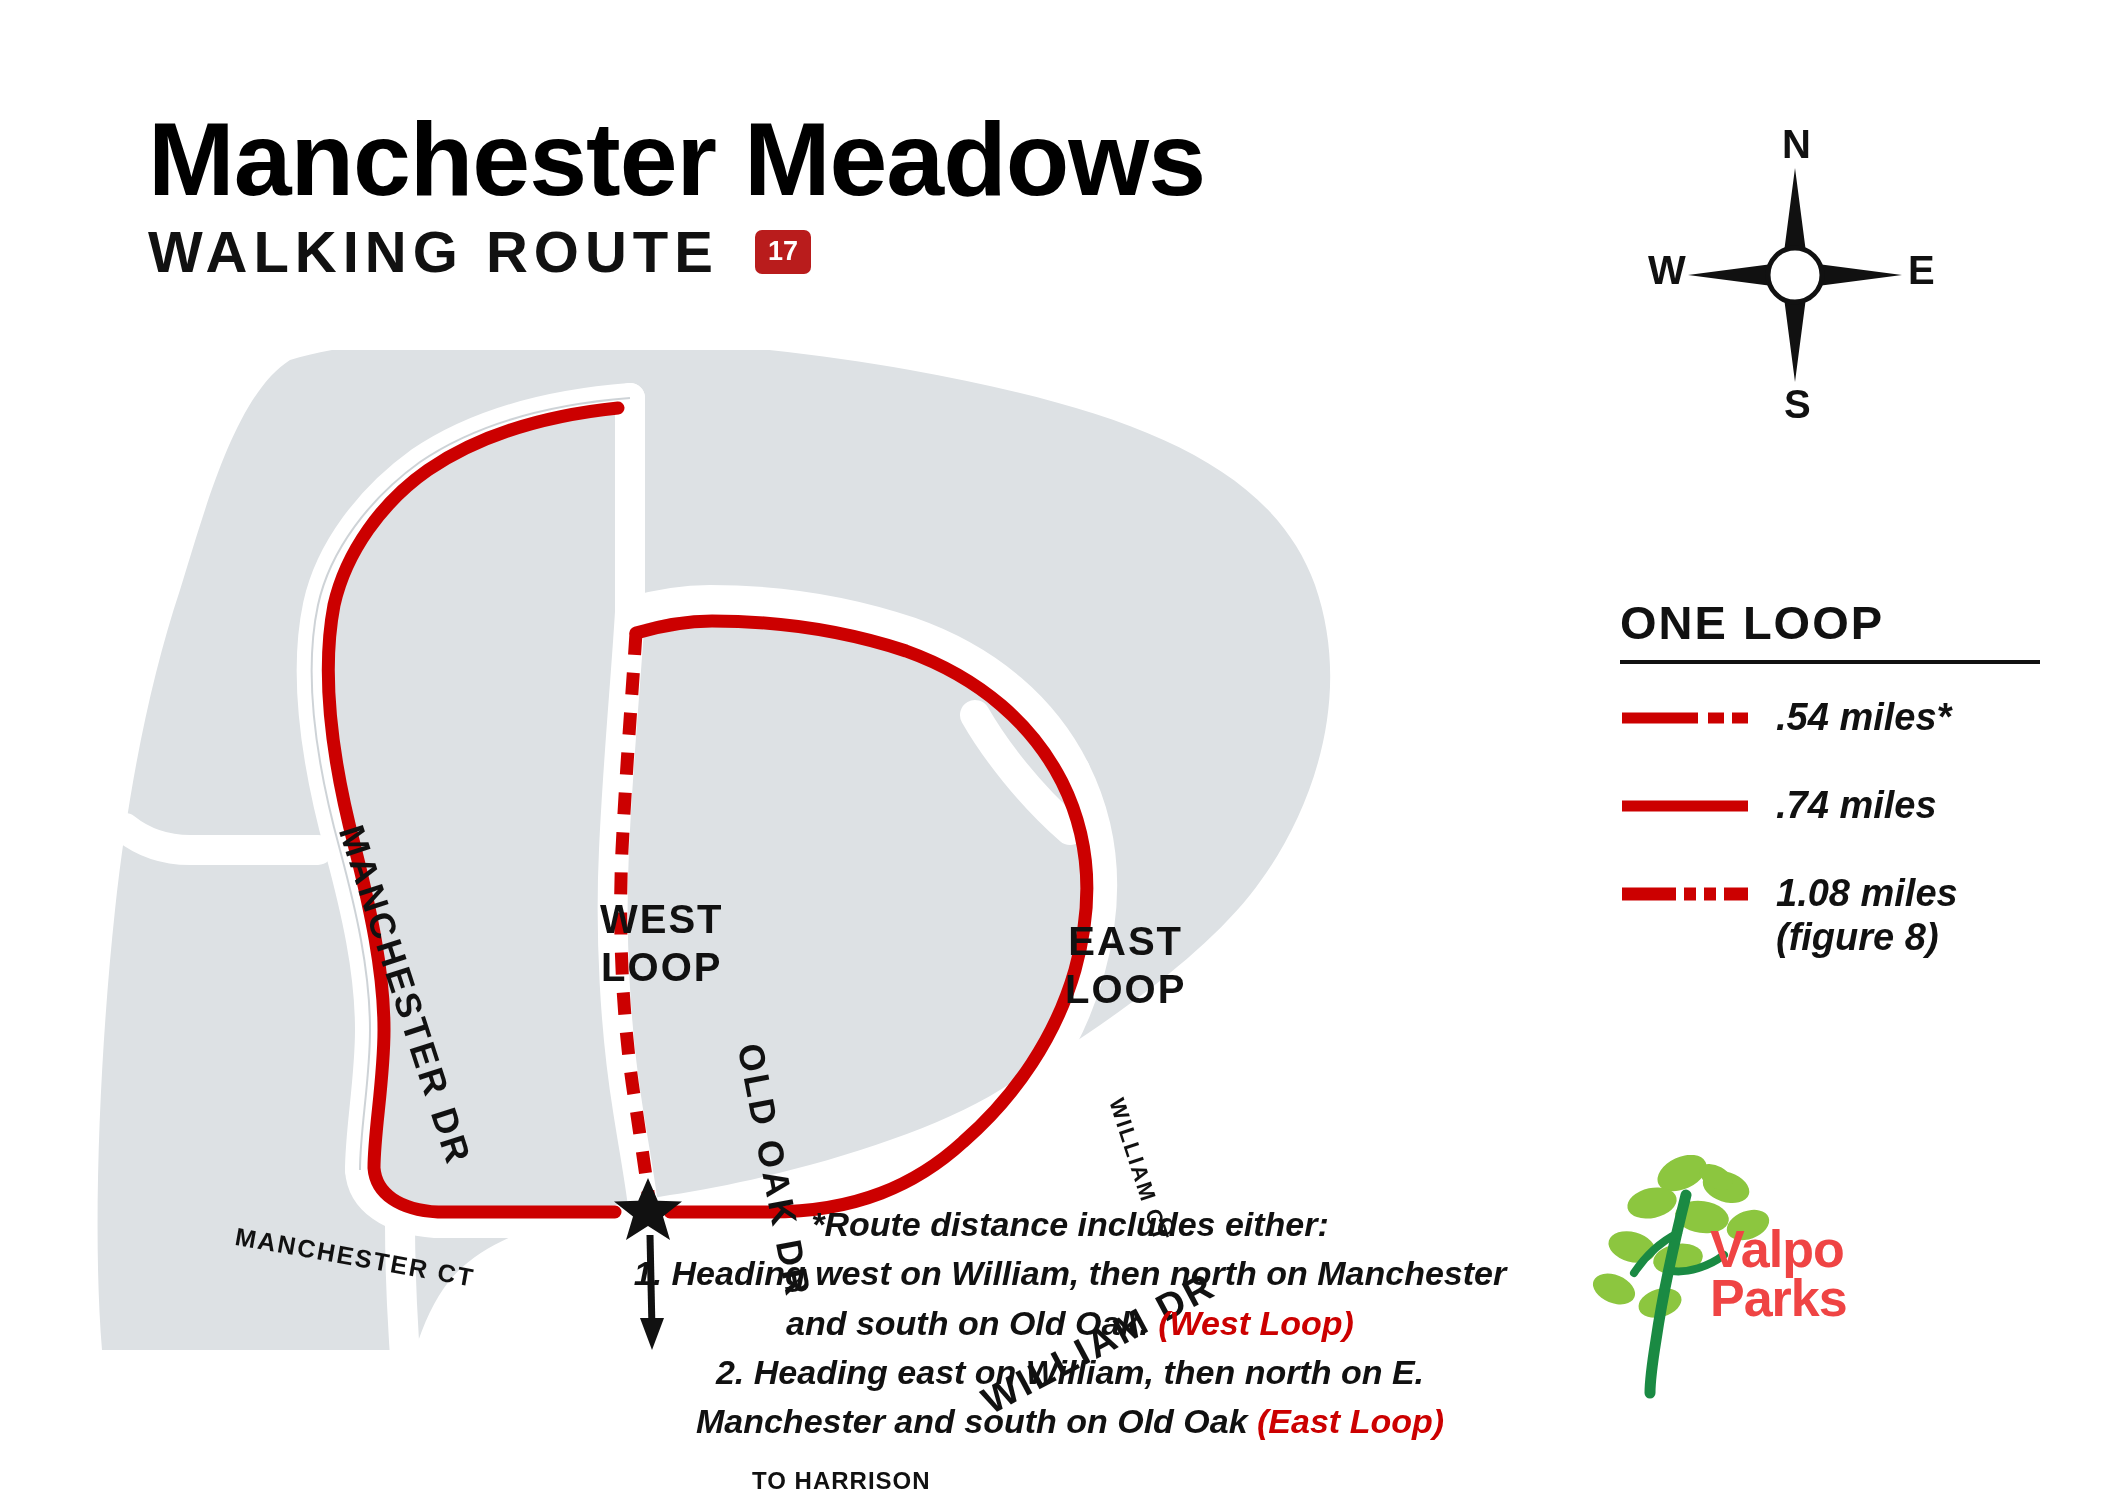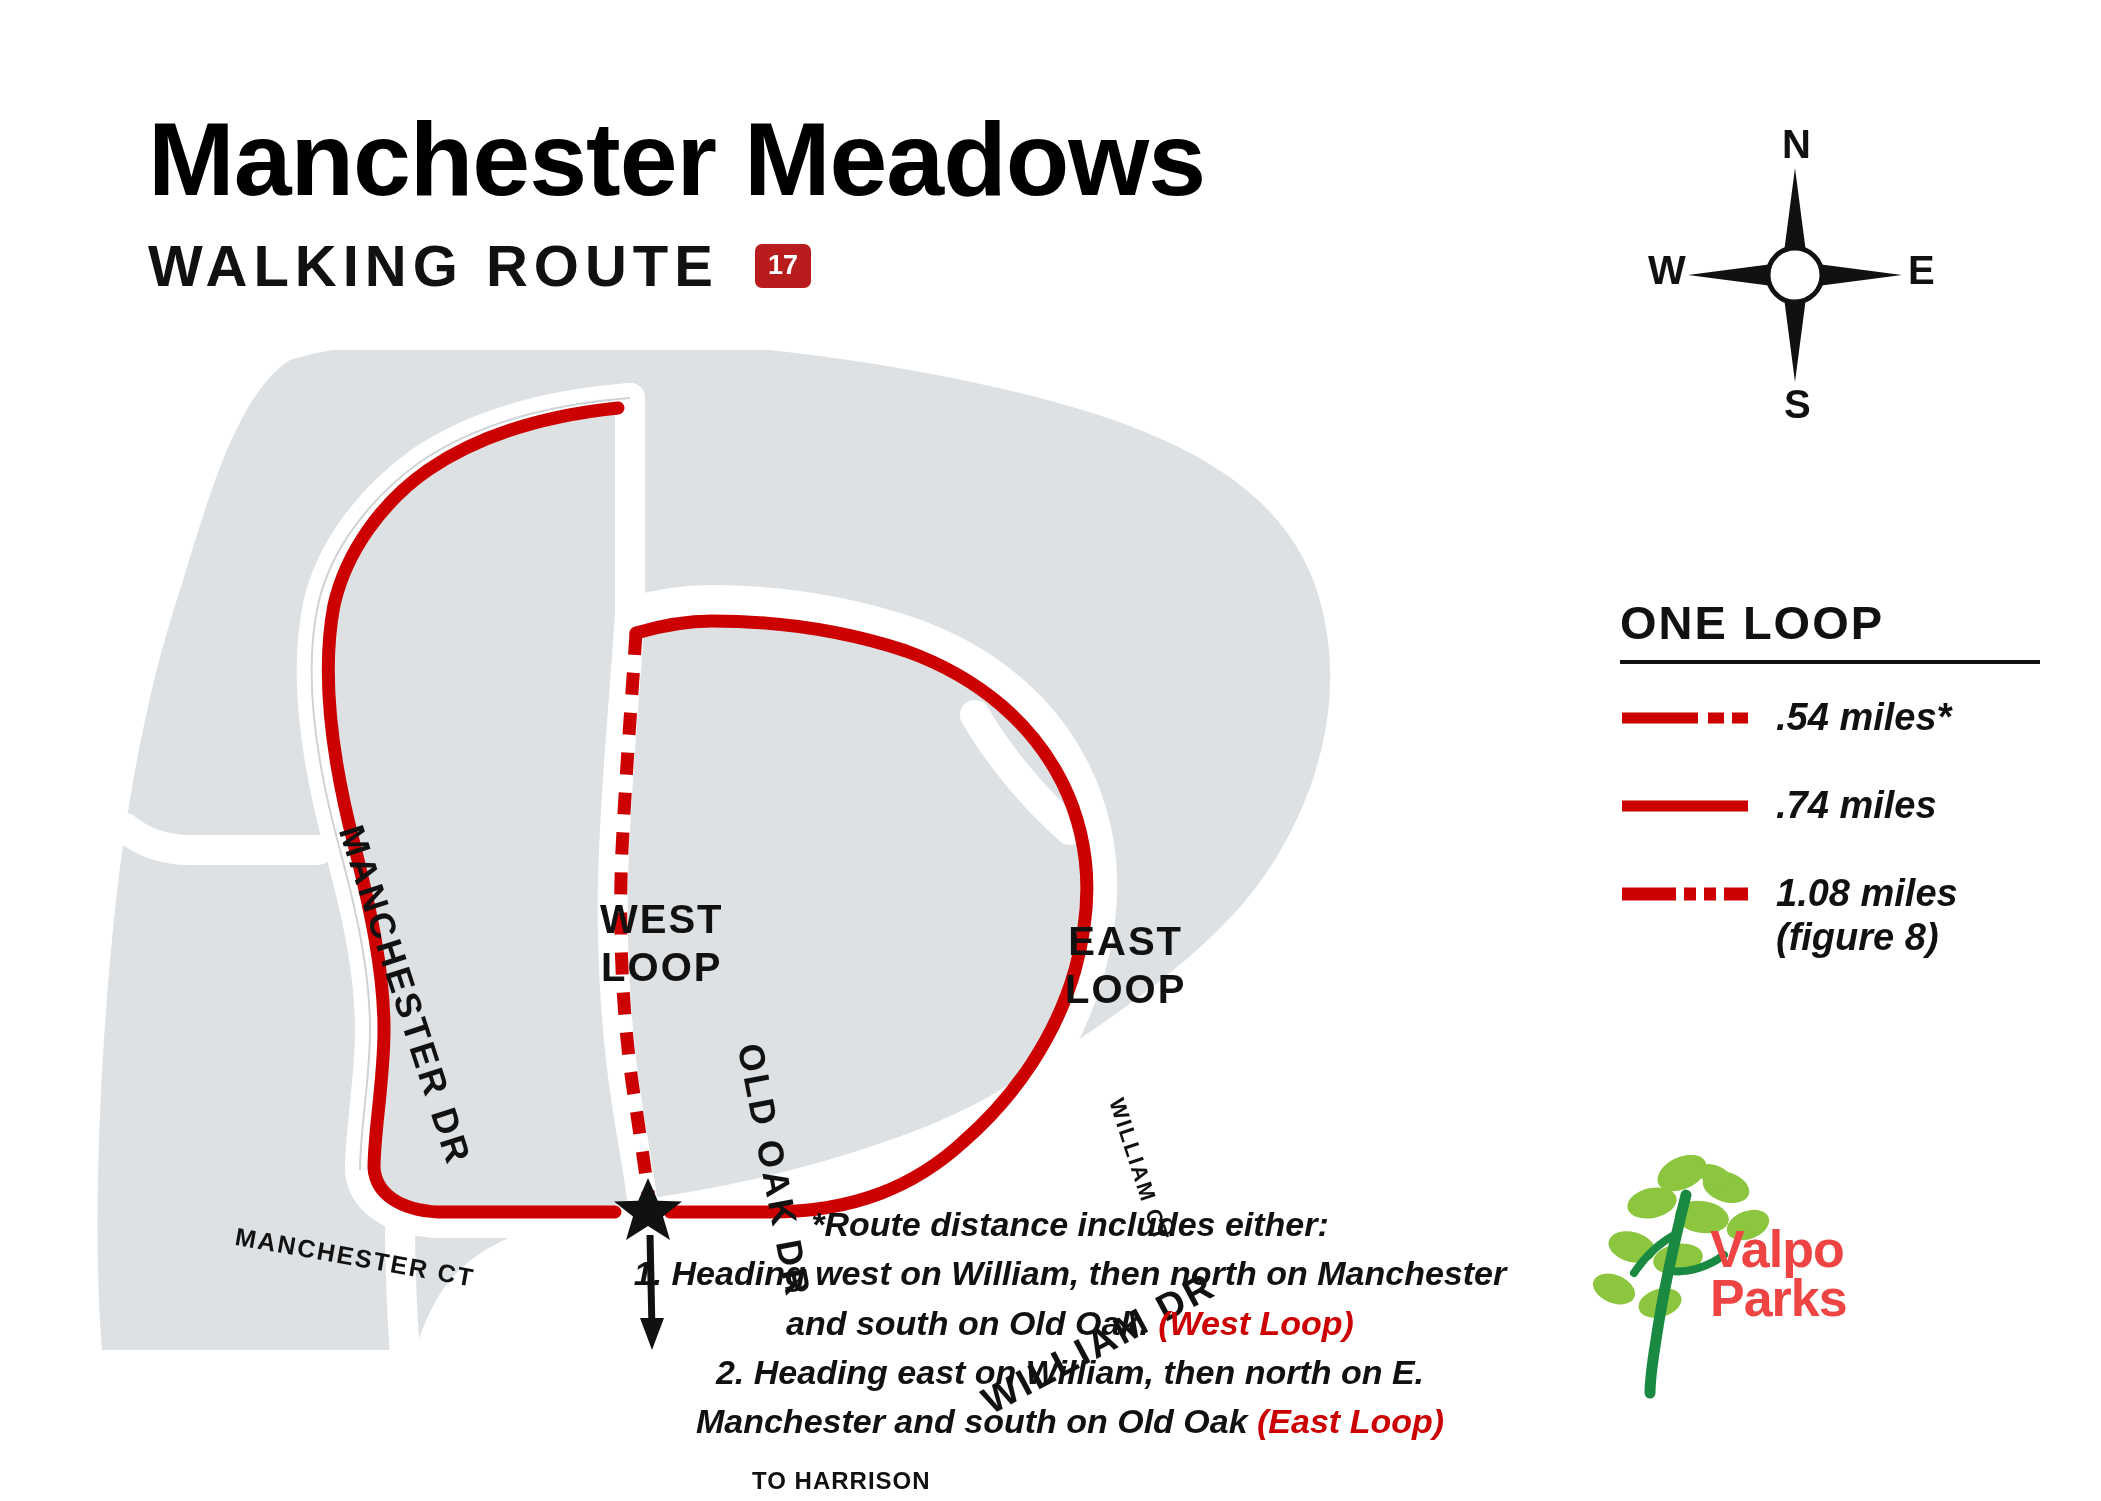--- a/index.html
+++ b/index.html
@@ -32,21 +32,21 @@
     font-weight: 700;
     color: #000000;
     letter-spacing: -1px;
     line-height: 1.05;
     margin: 0;
     white-space: nowrap;
   }
   #subtitle-row {
     display: flex;
     align-items: center;
-    margin-top: 18px;
+    margin-top: 4px;
   }
   #subtitle {
     font-size: 58px;
     font-weight: 600;
     letter-spacing: 6px;
     color: #111111;
     white-space: nowrap;
   }
   #route-badge {
     margin-left: 36px;

